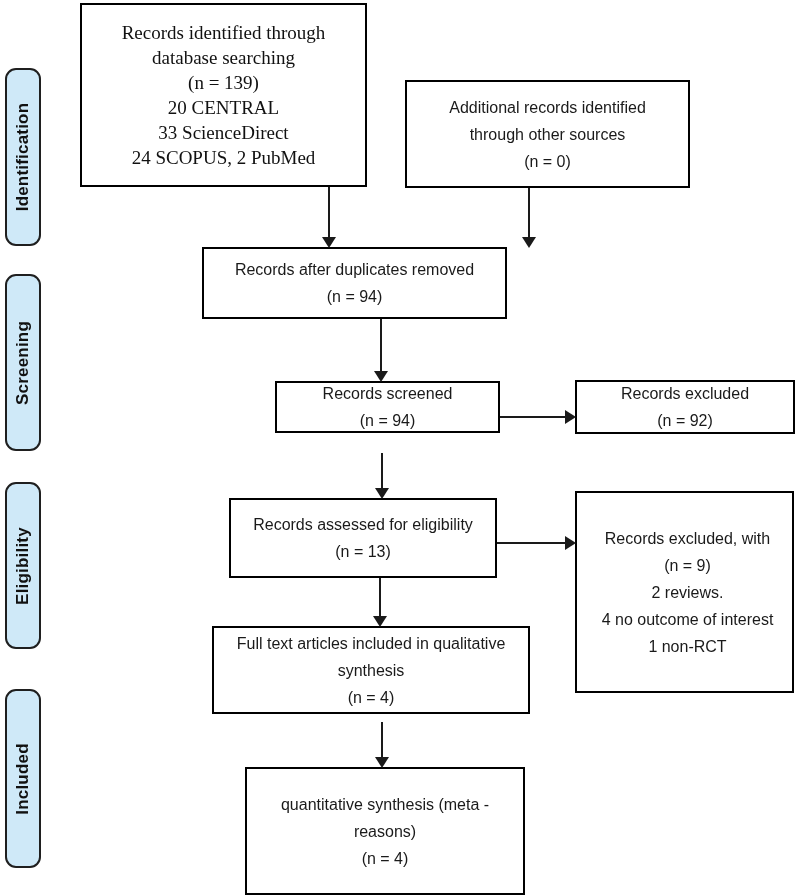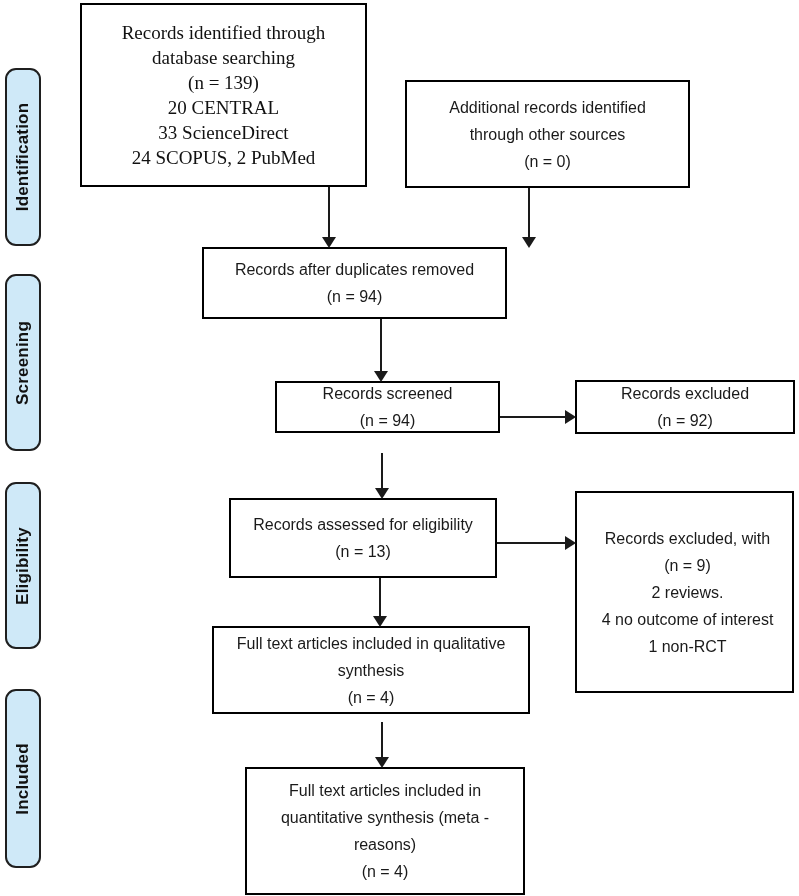--- a/index.html
+++ b/index.html
@@ -178,21 +178,20 @@
       <div class="line">2 reviews.</div>
       <div class="line">4 no outcome of interest</div>
       <div class="line">1 non-RCT</div>
     </div>
   <div class="box sans" id="box-qualitative">
       <div class="line">Full text articles included in qualitative</div>
       <div class="line">synthesis</div>
       <div class="line">(n = 4)</div>
     </div>
   <div class="box sans" id="box-quantitative">
-      <div class="line">Full text articles included in</div>
       <div class="line">quantitative synthesis (meta -</div>
       <div class="line">reasons)</div>
       <div class="line">(n = 4)</div>
     </div>
 
   <div class="arrow-down" id="arrow-db-to-dup">
     <div class="shaft"></div>
     <div class="head"></div>
   </div>
   <div class="arrow-down" id="arrow-other-to-dup">

